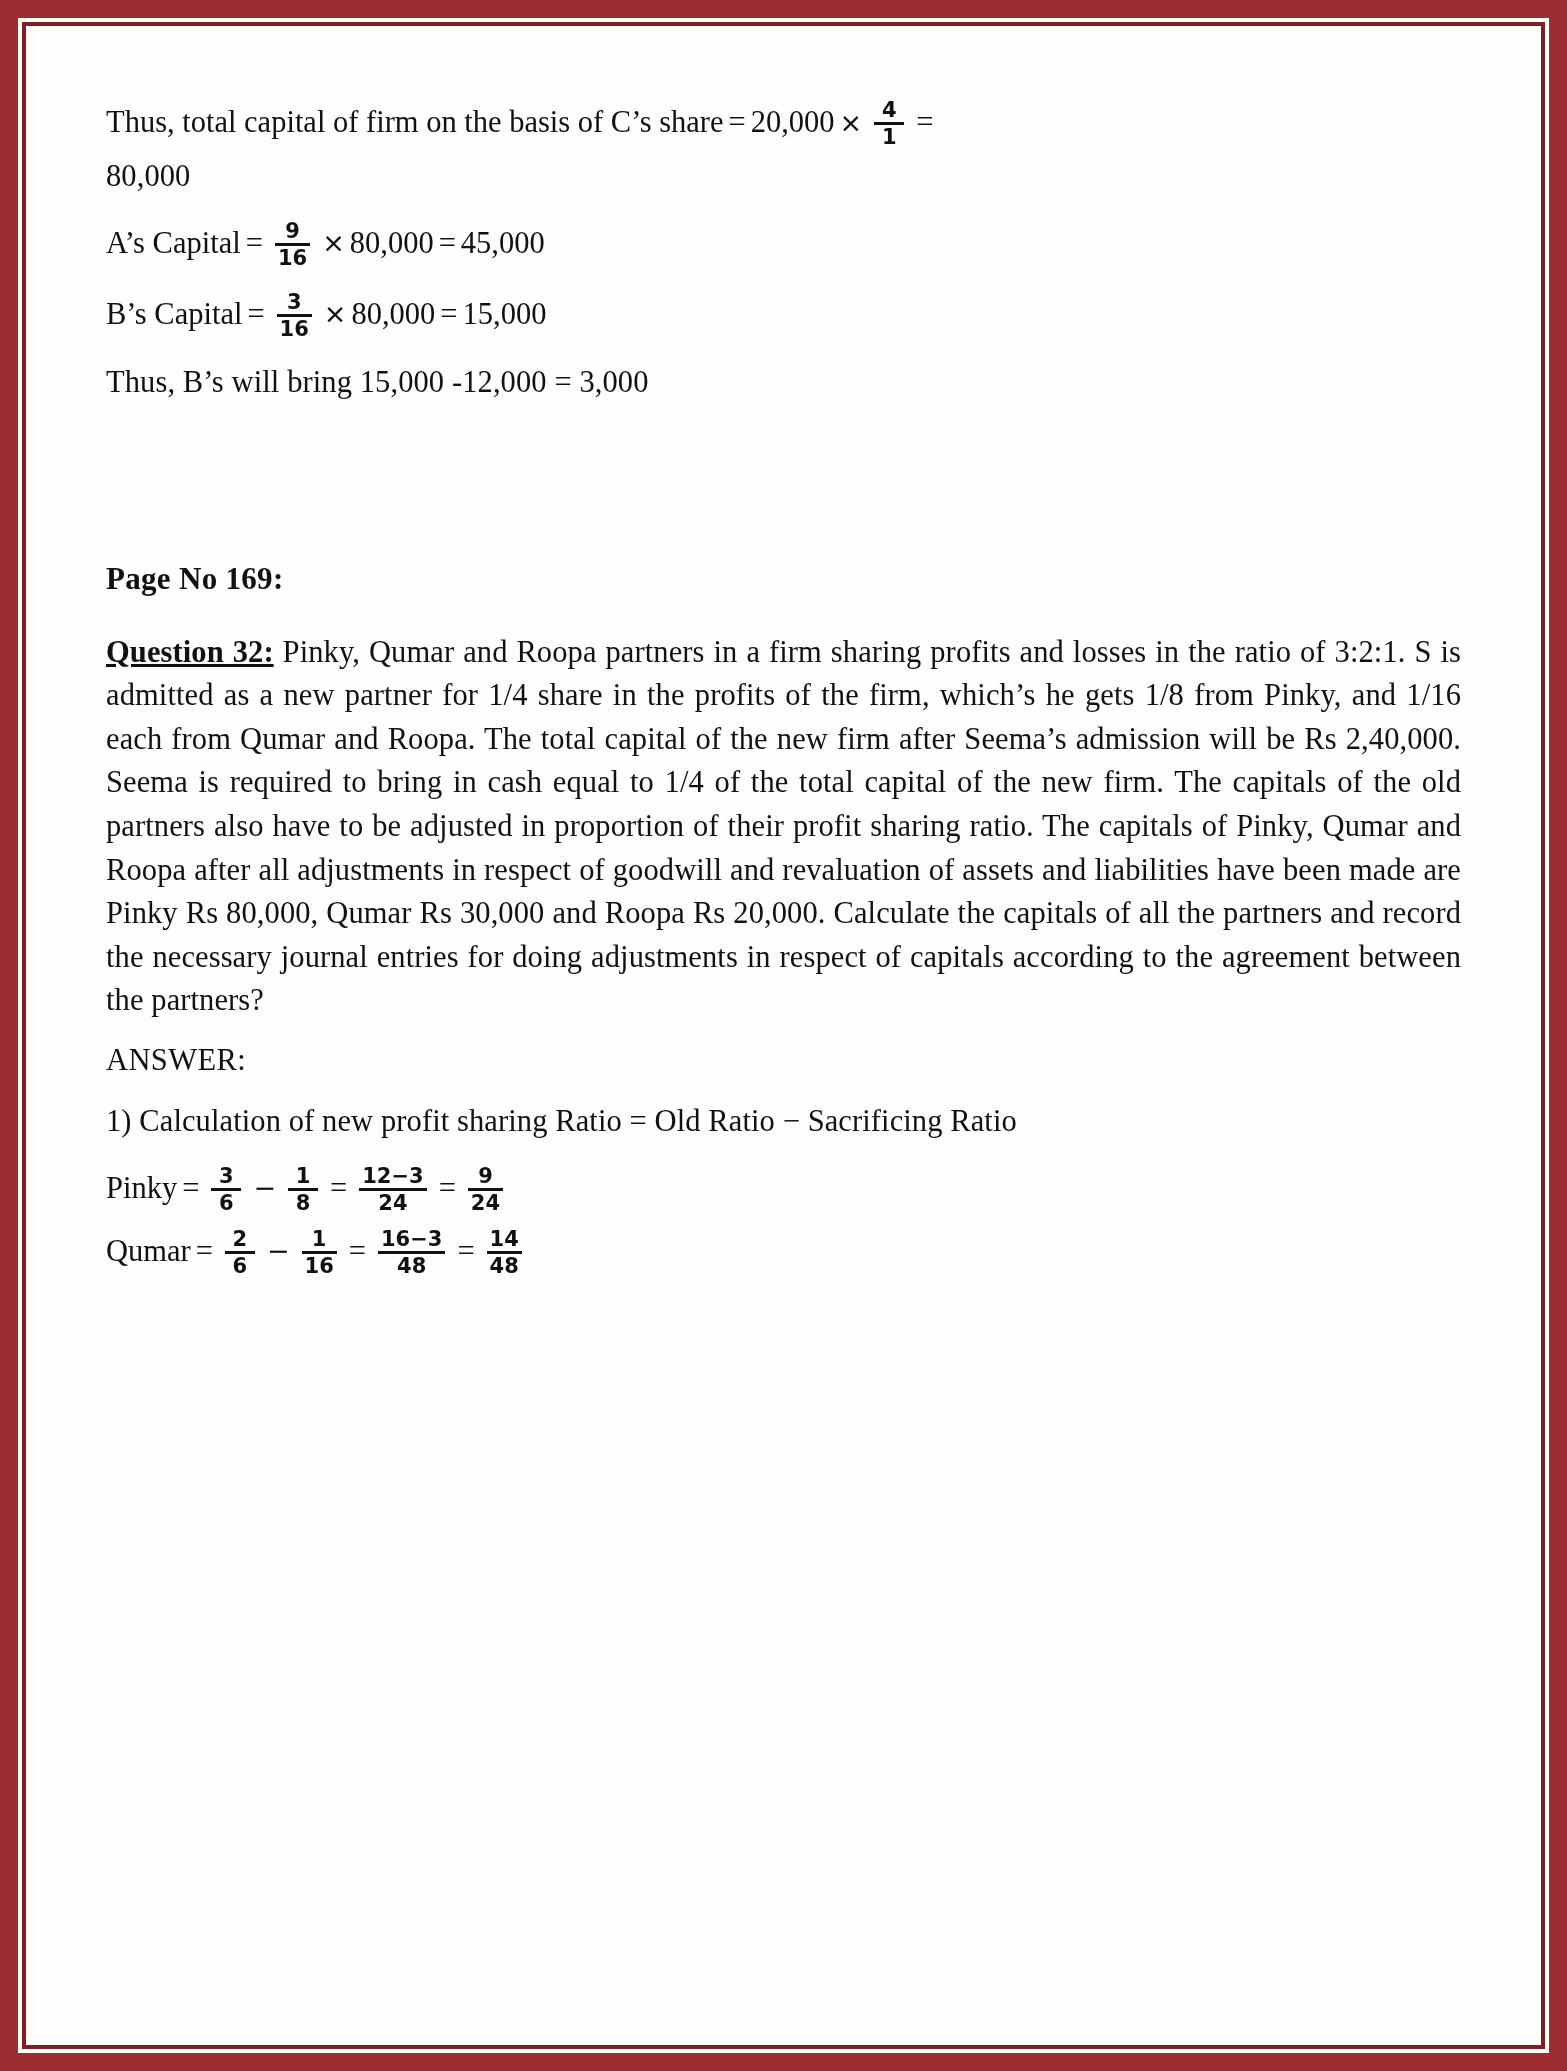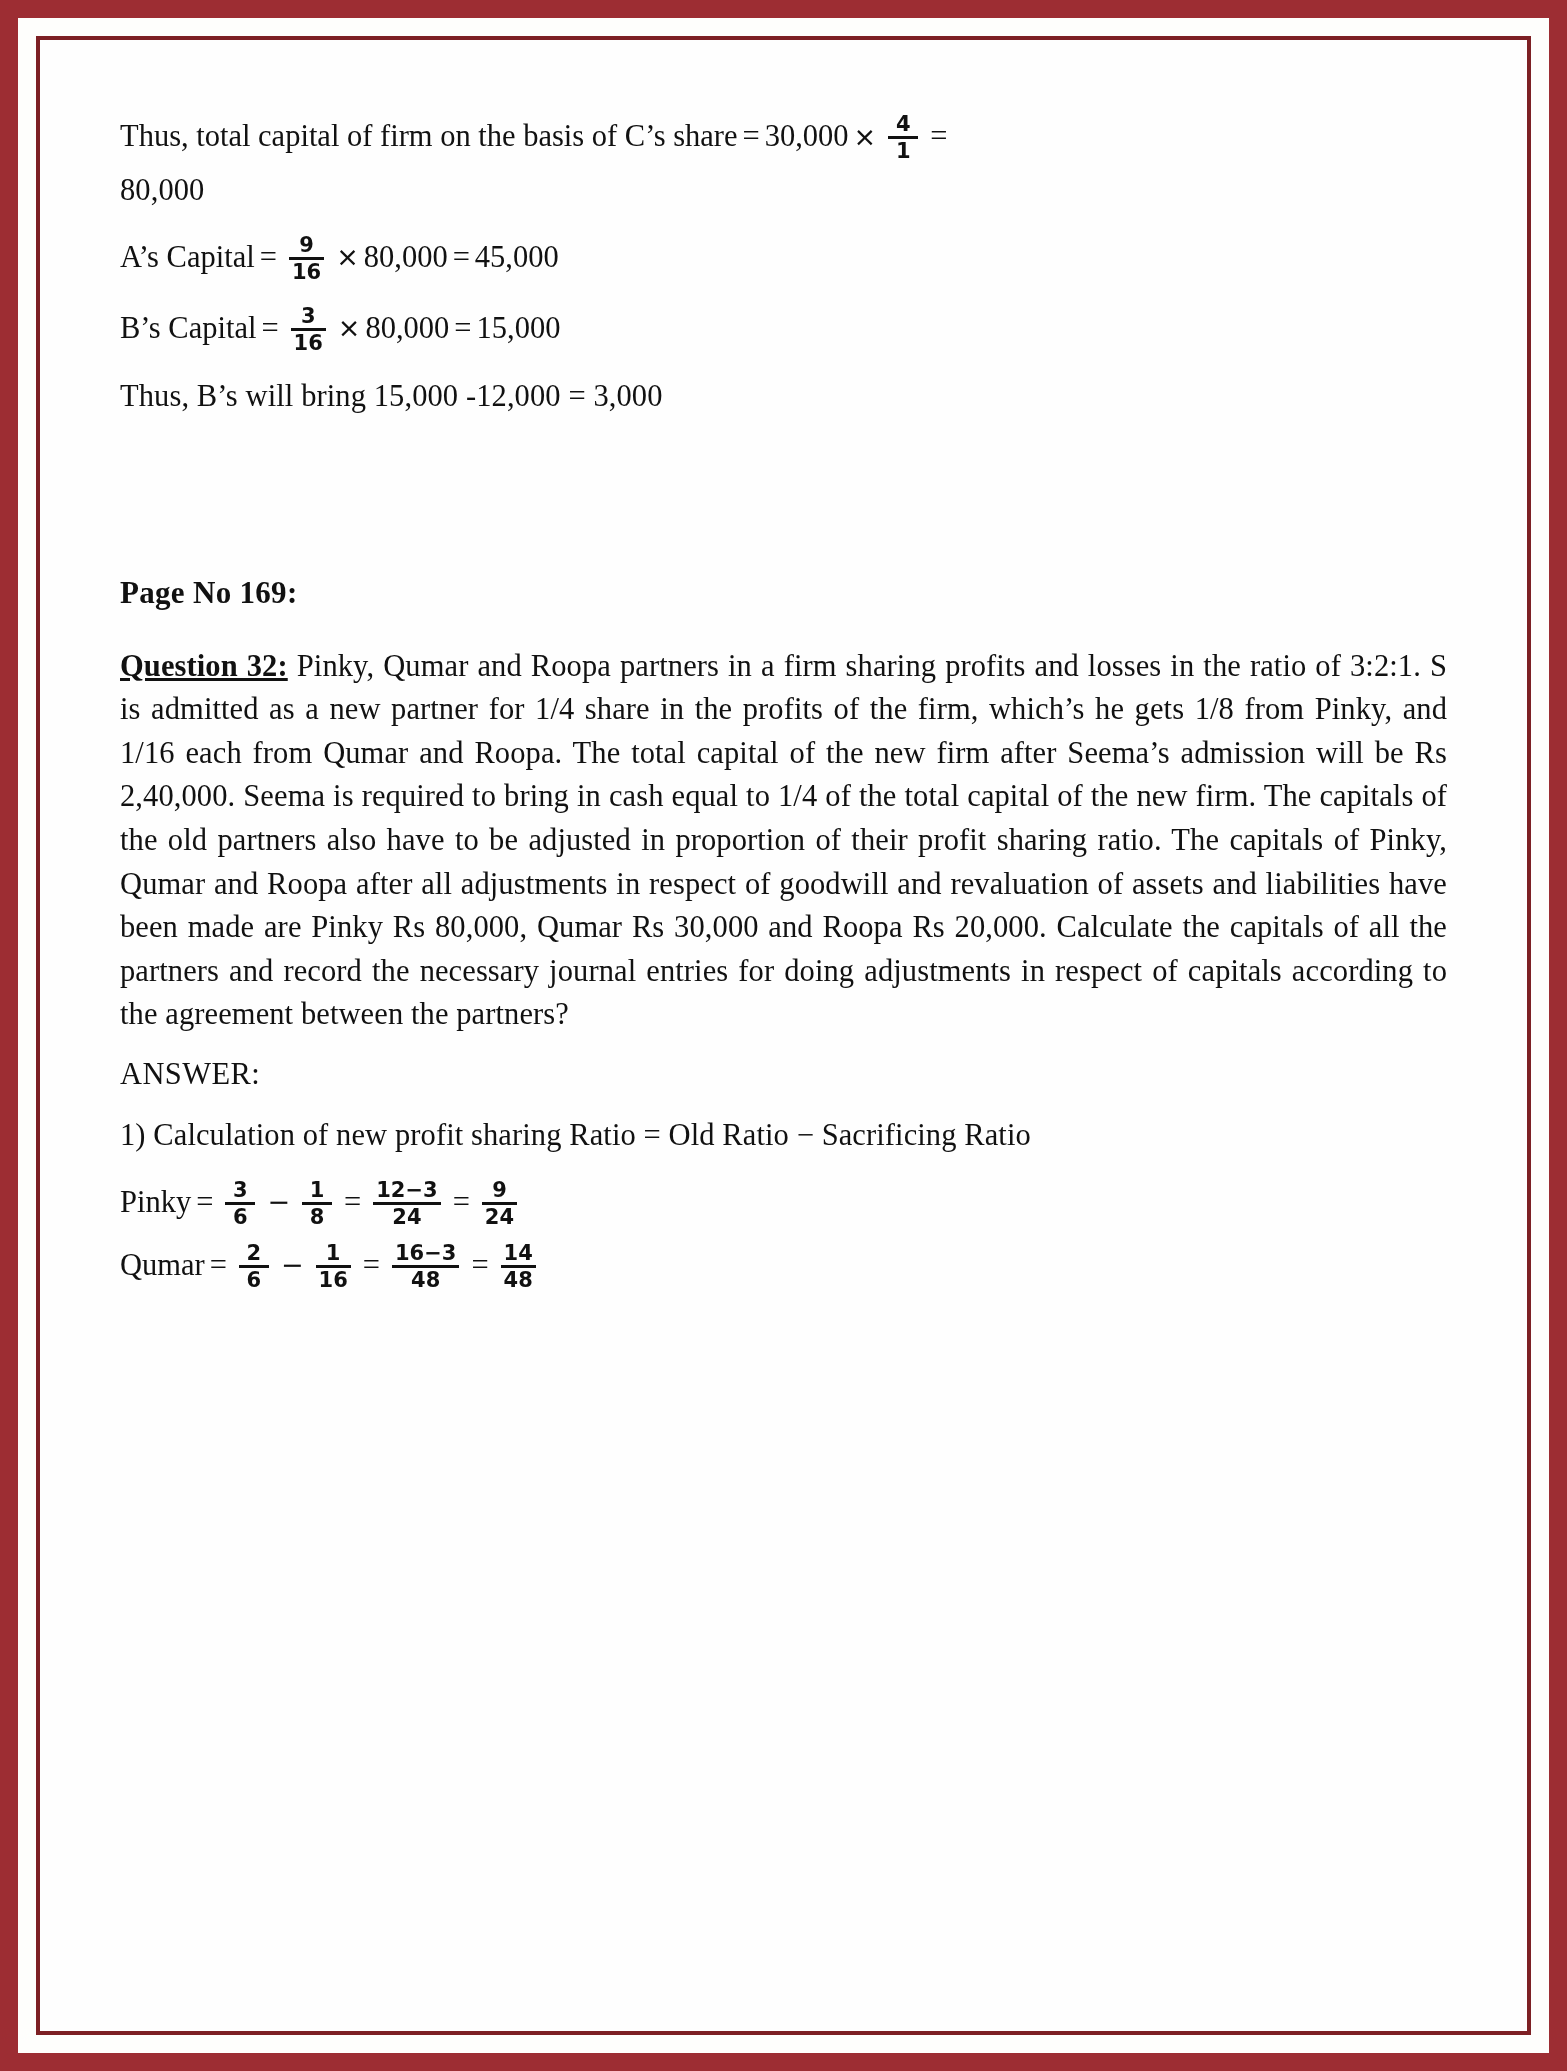--- a/index.html
+++ b/index.html
@@ -23,21 +23,21 @@
     box-sizing: border-box;
     background: #9d2d33;          
     padding: 18px;
   }
   .frame-gap {
     position: relative;
     width: 100%;
     height: 100%;
     box-sizing: border-box;
     background: #fefefc;          
-    padding: 18px;
+    padding: 4px;
   }
   .frame-inner-rule {
     position: relative;
     width: 100%;
     height: 100%;
     box-sizing: border-box;
     border: 4px solid #7d2024;    
     background: #fefefd;
     overflow: hidden;
   }
@@ -123,21 +123,21 @@
 
 <div class="page-frame">
   <div class="frame-gap">
     <div class="frame-inner-rule">
 
       <div class="sheet">
 
         <div class="eq-line">
           <span class="txt">Thus, total capital of firm on the basis of C’s share</span>
           <span class="op">=</span>
-          <span class="txt">30,000</span>
+          <span class="txt">20,000</span>
           <span class="op opn">×</span>
           <span class="frac">
             <span class="num">4</span>
             <span class="bar"></span>
             <span class="den">1</span>
           </span>
           <span class="op">=</span>
         </div>
         <div class="para" style="margin-top:-14px;">80,000</div>
 

